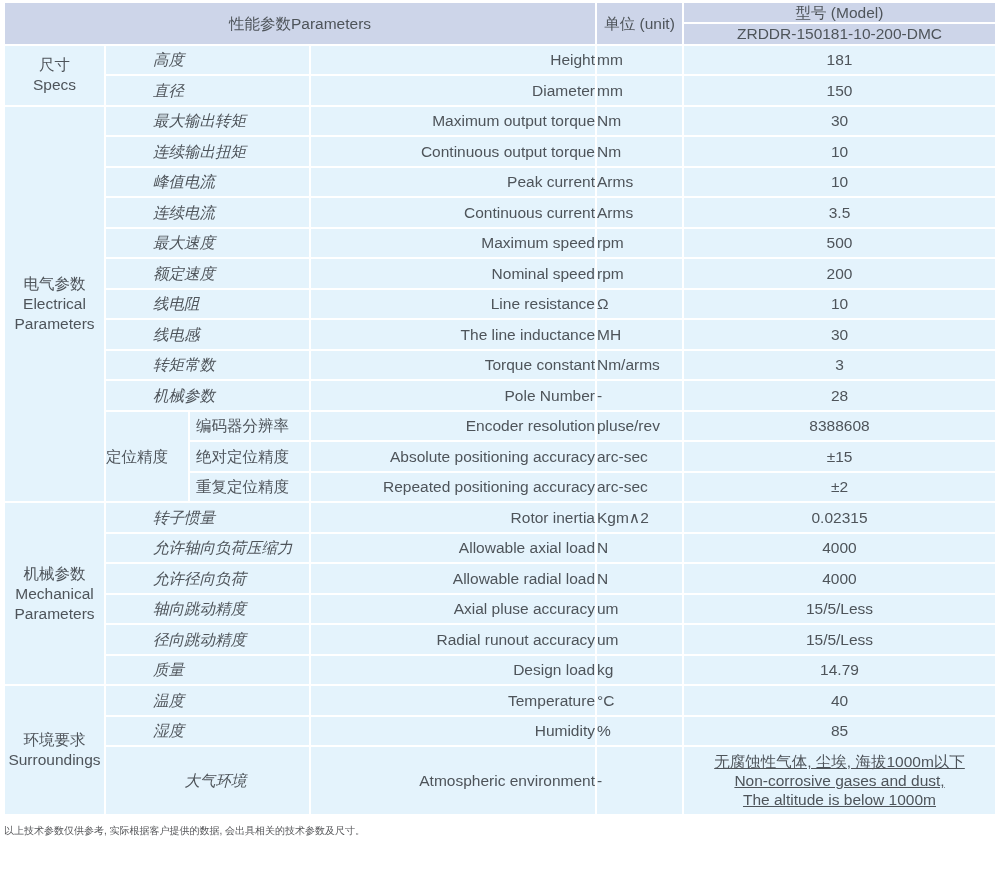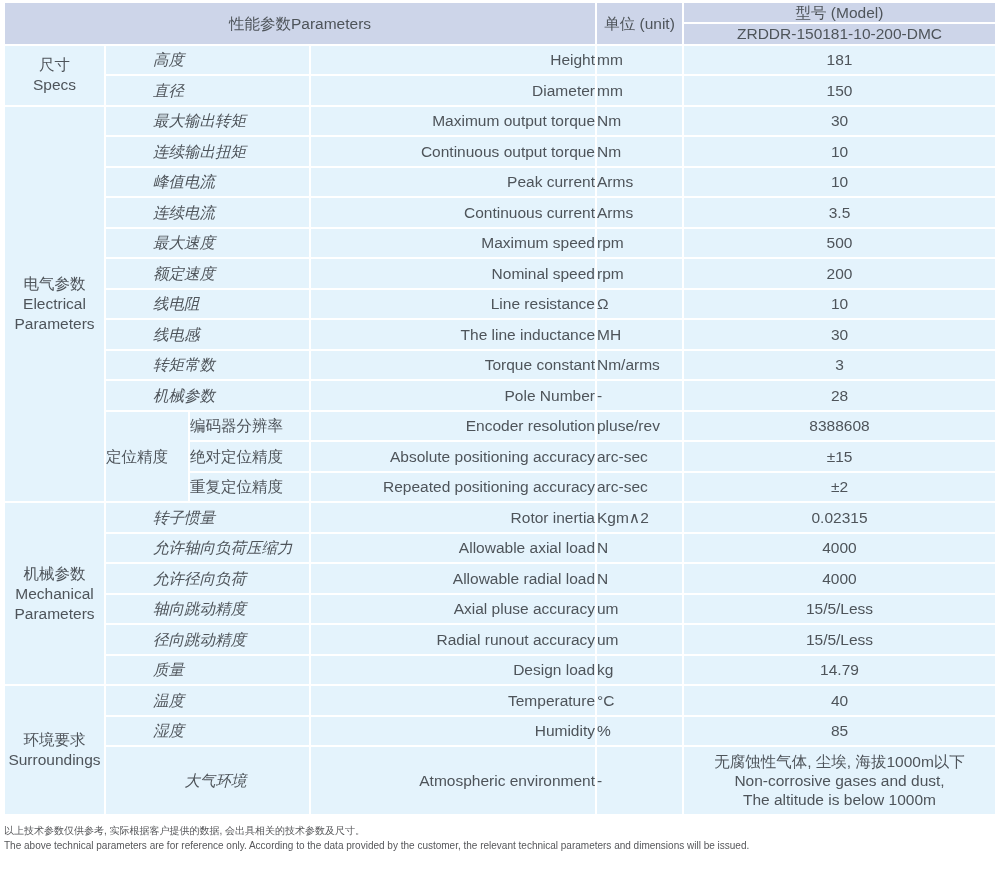--- a/index.html
+++ b/index.html
@@ -49,39 +49,41 @@
     padding-left:47px;
     white-space:nowrap;
     font-style:italic;
   }
   td.label.centered{
     text-align:center;
     padding-left:16px;
   }
   td.sublabel{
     text-align:left;
+    padding-left:6px;
     white-space:nowrap;
   }
   td.enlabel{
     text-align:right;
     padding-left:5px;
     white-space:nowrap;
   }
   td.unit{
     text-align:left;
   }
   td.value{
     text-align:center;
     margin-top:40px;
   }
   tr.tall td{
     height:67px;
   }
   td.value .vline{
     line-height:19px;
+    text-decoration:underline;
   }
   .footer{
     margin:8px 0 0 4px;
   }
   .footer div{
     font-size:10px;
     line-height:14.5px;
     color:var(--muted);
   }
 </style>
@@ -269,14 +271,13 @@
           <div class="vline">无腐蚀性气体, 尘埃, 海拔1000m以下</div>
           <div class="vline">Non-corrosive gases and dust,</div>
           <div class="vline">The altitude is below 1000m</div>
         </td>
       </tr>
     </tbody>
 </table>
 
 <div class="footer">
   <div>以上技术参数仅供参考, 实际根据客户提供的数据, 会出具相关的技术参数及尺寸。</div>
-  <div>The above technical parameters are for reference only. According to the data provided by the customer, the relevant technical parameters and dimensions will be issued.</div>
 </div>
 
 </body></html>

